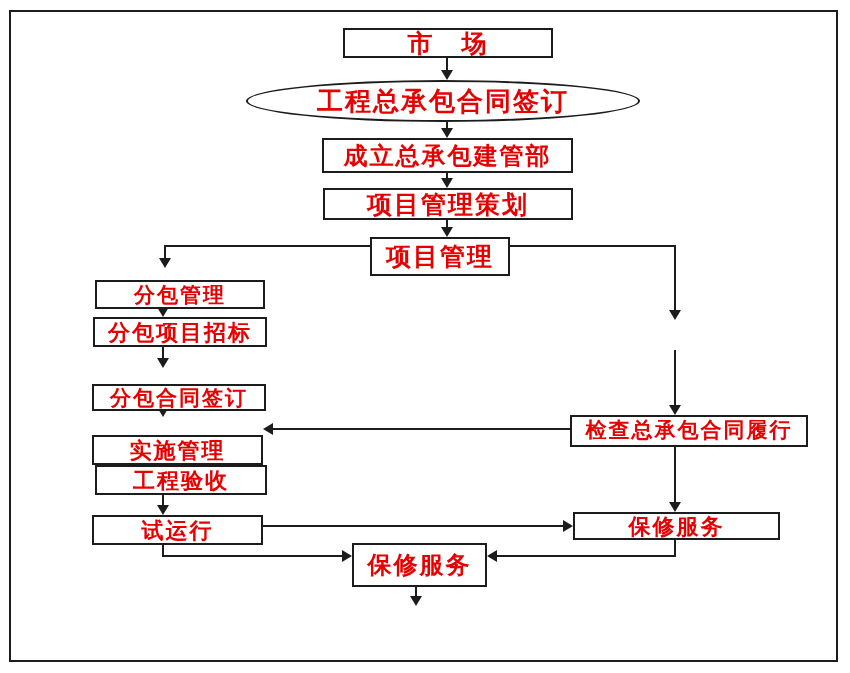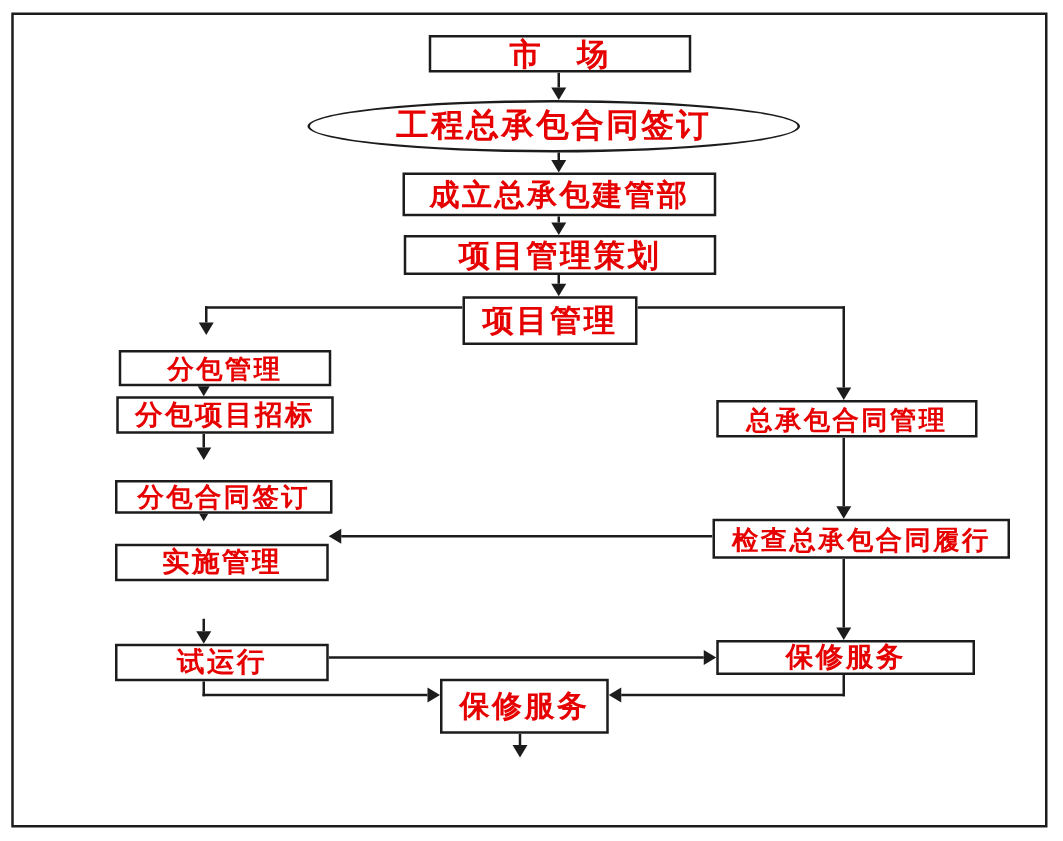--- a/index.html
+++ b/index.html
@@ -27,24 +27,24 @@
   <div class="node" style="left:343px;top:28px;width:210px;height:30px;font-size:25px;">市　场</div>
   <div class="node ellipse" style="left:246px;top:80px;width:394px;height:42px;font-size:26px;">工程总承包合同签订</div>
   <div class="node" style="left:322px;top:138px;width:251px;height:35px;font-size:24px;">成立总承包建管部</div>
   <div class="node" style="left:323px;top:188px;width:250px;height:32px;font-size:25px;">项目管理策划</div>
   <div class="node" style="left:370px;top:237px;width:140px;height:39px;font-size:25px;">项目管理</div>
 
   <div class="node" style="left:95px;top:268px;width:170px;height:29px;font-size:21px;margin-top:12px;">分包管理</div>
   <div class="node" style="left:93px;top:317px;width:174px;height:30px;font-size:22px;">分包项目招标</div>
   <div class="node" style="left:92px;top:368px;width:174px;height:27px;font-size:21px;margin-top:16px;">分包合同签订</div>
   <div class="node" style="left:92px;top:417px;width:171px;height:30px;font-size:22px;margin-top:18px;">实施管理</div>
+  <div class="node" style="left:95px;top:465px;width:172px;height:30px;font-size:22px;">工程验收</div>
   <div class="node" style="left:92px;top:515px;width:171px;height:30px;font-size:22px;">试运行</div>
 
-  <div class="node" style="left:573px;top:320px;width:209px;height:30px;font-size:21px;">总承包合同管理</div>
-  <div class="node" style="left:570px;top:415px;width:238px;height:32px;font-size:21px;">检查总承包合同履行</div>
+  <div class="node" style="left:570px;top:415px;width:238px;height:32px;font-size:21px;font-family:Liberation Mono, monospace;">检查总承包合同履行</div>
   <div class="node" style="left:573px;top:512px;width:207px;height:28px;font-size:22px;">保修服务</div>
 
   <div class="node" style="left:352px;top:543px;width:135px;height:44px;font-size:24px;text-align:center;">保修服务</div>
 
   <div class="vline" style="left:446px;top:58px;height:12px;"></div>
   <div class="arr arr-down" style="left:441px;top:70px;"></div>
 
   <div class="vline" style="left:446px;top:122px;height:6px;"></div>
   <div class="arr arr-down" style="left:441px;top:128px;"></div>
 

